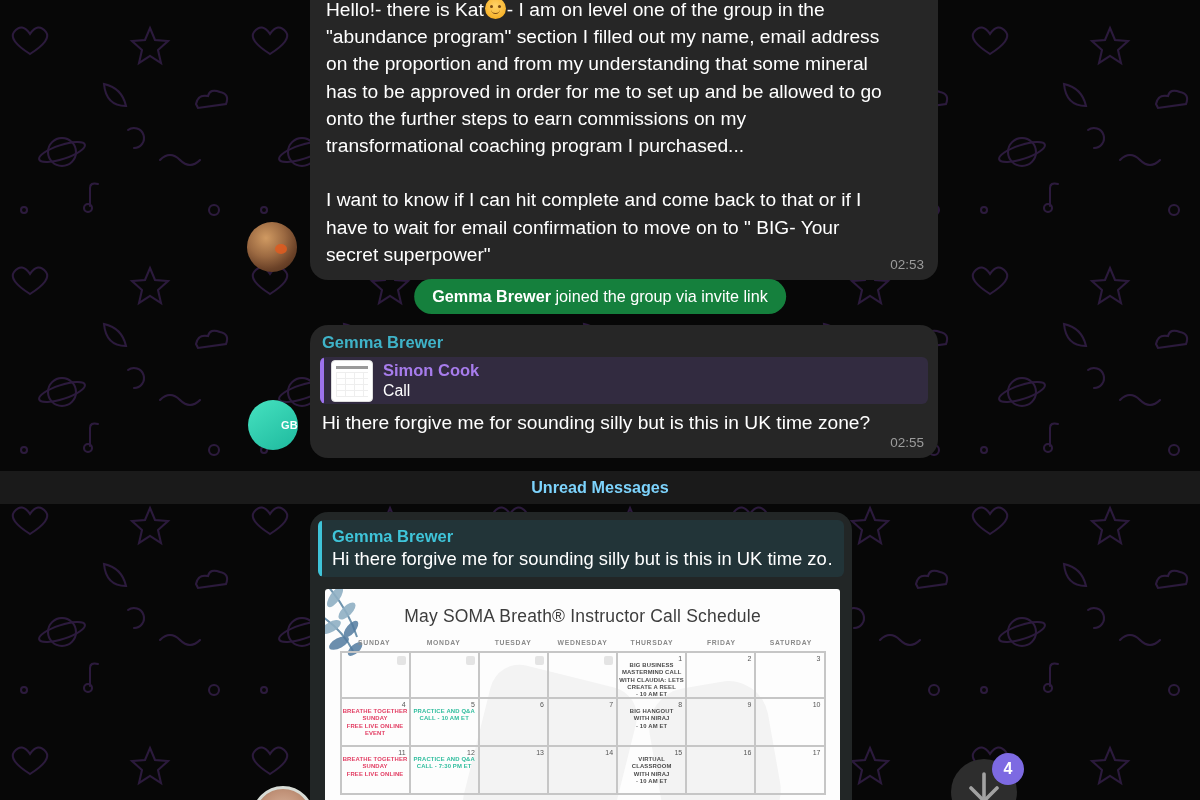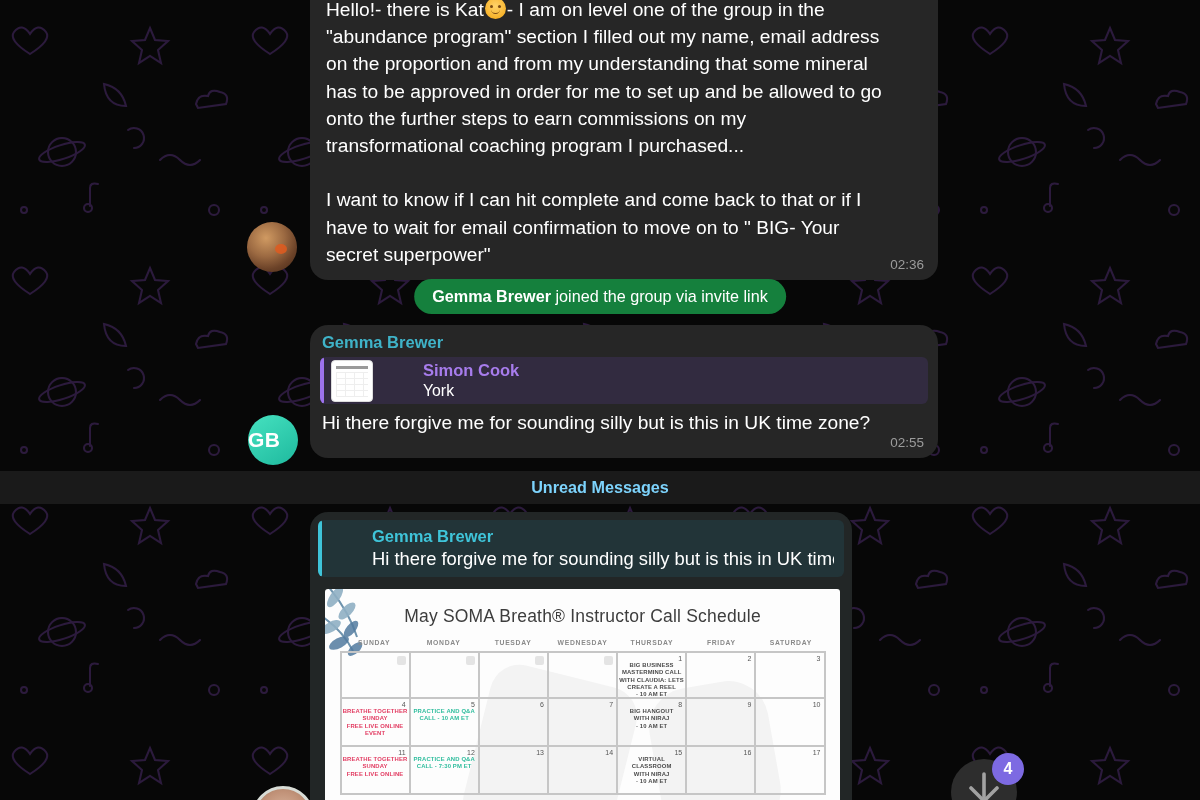--- a/index.html
+++ b/index.html
@@ -20,23 +20,23 @@
          background:#7a4a12;box-shadow:8px 0 0 #7a4a12;}
   .emoji::after{content:"";position:absolute;left:6px;top:10px;width:9px;height:5px;
          border-bottom:1.8px solid #7a4a12;border-radius:0 0 9px 9px;}
   .time{position:absolute;right:14px;bottom:8px;color:#9b9b9b;font-size:13.5px;}
 
   .avatar{position:absolute;width:50px;height:50px;border-radius:50%;z-index:2;}
   .avatar-kat{left:247px;top:222px;
      background:radial-gradient(circle at 38% 32%,#d09a62 0%,#9c6a42 40%,#6b4228 68%,#432818 100%);}
   .avatar-kat::after{content:"";position:absolute;left:28px;top:22px;width:12px;height:10px;
      border-radius:50%;background:#e05a1e;opacity:.85;}
-  .avatar-gb{left:248px;top:415px;background:linear-gradient(145deg,#46e2c0 0%,#1eb99e 100%);
-     display:flex;align-items:center;justify-content:flex-start;color:#fff;font-weight:700;
-     font-size:21px;letter-spacing:.3px;}
+  .avatar-gb{left:248px;top:400px;background:linear-gradient(145deg,#46e2c0 0%,#1eb99e 100%);
+     display:flex;align-items:center;justify-content:flex-end;color:#fff;font-weight:700;
+     font-size:11px;letter-spacing:.3px;}
   .avatar-bottom{left:252px;top:786px;width:56px;height:56px;border:3px solid #d8dcd6;
      background:radial-gradient(circle at 50% 45%,#dcb9a2 0%,#c09177 55%,#92715a 100%);}
 
   .service-pill{position:absolute;left:50%;transform:translateX(-50%);top:279px;height:35px;
      line-height:35px;padding:0 18px;border-radius:17.5px;background:#15803d;color:#fff;
      font-size:16.2px;z-index:2;white-space:pre;}
   .service-pill b{font-weight:700;}
 
   .msg-g1{left:310px;top:325px;width:628px;height:133px;padding:6px 10px;}
   .sender{color:#3fb3c8;font-weight:700;font-size:16.5px;margin:2px 0 5px 2px;}
@@ -46,21 +46,21 @@
   .bar-purple{background:#9d72ee;}
   .bar-teal{background:#3fc4d9;}
   .thumb{width:42px;height:42px;flex:none;margin:2.5px 0 2.5px 7px;border-radius:4px;
      background:
        linear-gradient(#fff,#fff) ,#fff;
      border:1px solid #ddd;box-sizing:border-box;position:relative;}
   .thumb::before{content:"";position:absolute;left:4px;right:4px;top:5px;height:3px;background:#9a9a9a;}
   .thumb::after{content:"";position:absolute;left:4px;right:4px;top:11px;bottom:4px;
      background:repeating-linear-gradient(#eee 0 1px,transparent 1px 6px),
                 repeating-linear-gradient(90deg,#eee 0 1px,transparent 1px 9px);}
-  .qtext{display:flex;flex-direction:column;justify-content:center;padding:1px 10px;min-width:0;margin-left:40px;}
+  .qtext{display:flex;flex-direction:column;justify-content:center;padding:1px 10px;min-width:0;}
   .qname{font-weight:700;font-size:16.5px;}
   .qname-purple{color:#a77cec;}
   .qname-teal{color:#3fc4d9;}
   .qline{color:#fff;font-size:15.8px;margin-top:2px;}
   .g1-text{font-size:19.2px;margin:8px 0 0 2px;white-space:nowrap;}
 
   .unread-bar{position:absolute;left:0;right:0;top:471px;height:33px;background:rgba(27,27,27,.96);
      text-align:center;line-height:33px;color:#7dd3fc;font-weight:600;font-size:16.2px;z-index:1;}
 
   .msg-g2{left:310px;top:512px;width:542px;height:288px;padding:8px;border-radius:18px 18px 0 0;
@@ -138,34 +138,34 @@
     <div class="kat-line"><span>Hello!- there is Kat</span><span class="emoji" title="hugging-face emoji"></span><span>- I am on level one of the group in the</span></div>
     <div class="kat-body">"abundance program" section I filled out my name, email address
 on the proportion and from my understanding that some mineral
 has to be approved in order for me to set up and be allowed to go
 onto the further steps to earn commissions on my
 transformational coaching program I purchased...
 
 I want to know if I can hit complete and come back to that or if I
 have to wait for email confirmation to move on to " BIG- Your
 secret superpower"</div>
-    <div class="time">02:36</div>
+    <div class="time">02:53</div>
   </div>
   <div class="avatar avatar-kat"></div>
 
   <div class="service-pill"><b>Gemma Brewer</b><span> joined the group via invite link</span></div>
 
   <div class="msg msg-g1">
     <div class="sender">Gemma Brewer</div>
     <div class="quote quote-purple">
       <div class="bar bar-purple"></div>
       <div class="thumb"></div>
       <div class="qtext">
         <div class="qname qname-purple">Simon Cook</div>
-        <div class="qline">York</div>
+        <div class="qline">Call</div>
       </div>
     </div>
     <div class="g1-text">Hi there forgive me for sounding silly but is this in UK time zone?</div>
     <div class="time">02:55</div>
   </div>
   <div class="avatar avatar-gb">
       <span>GB</span>
     </div>
 
   <div class="msg msg-g2">

